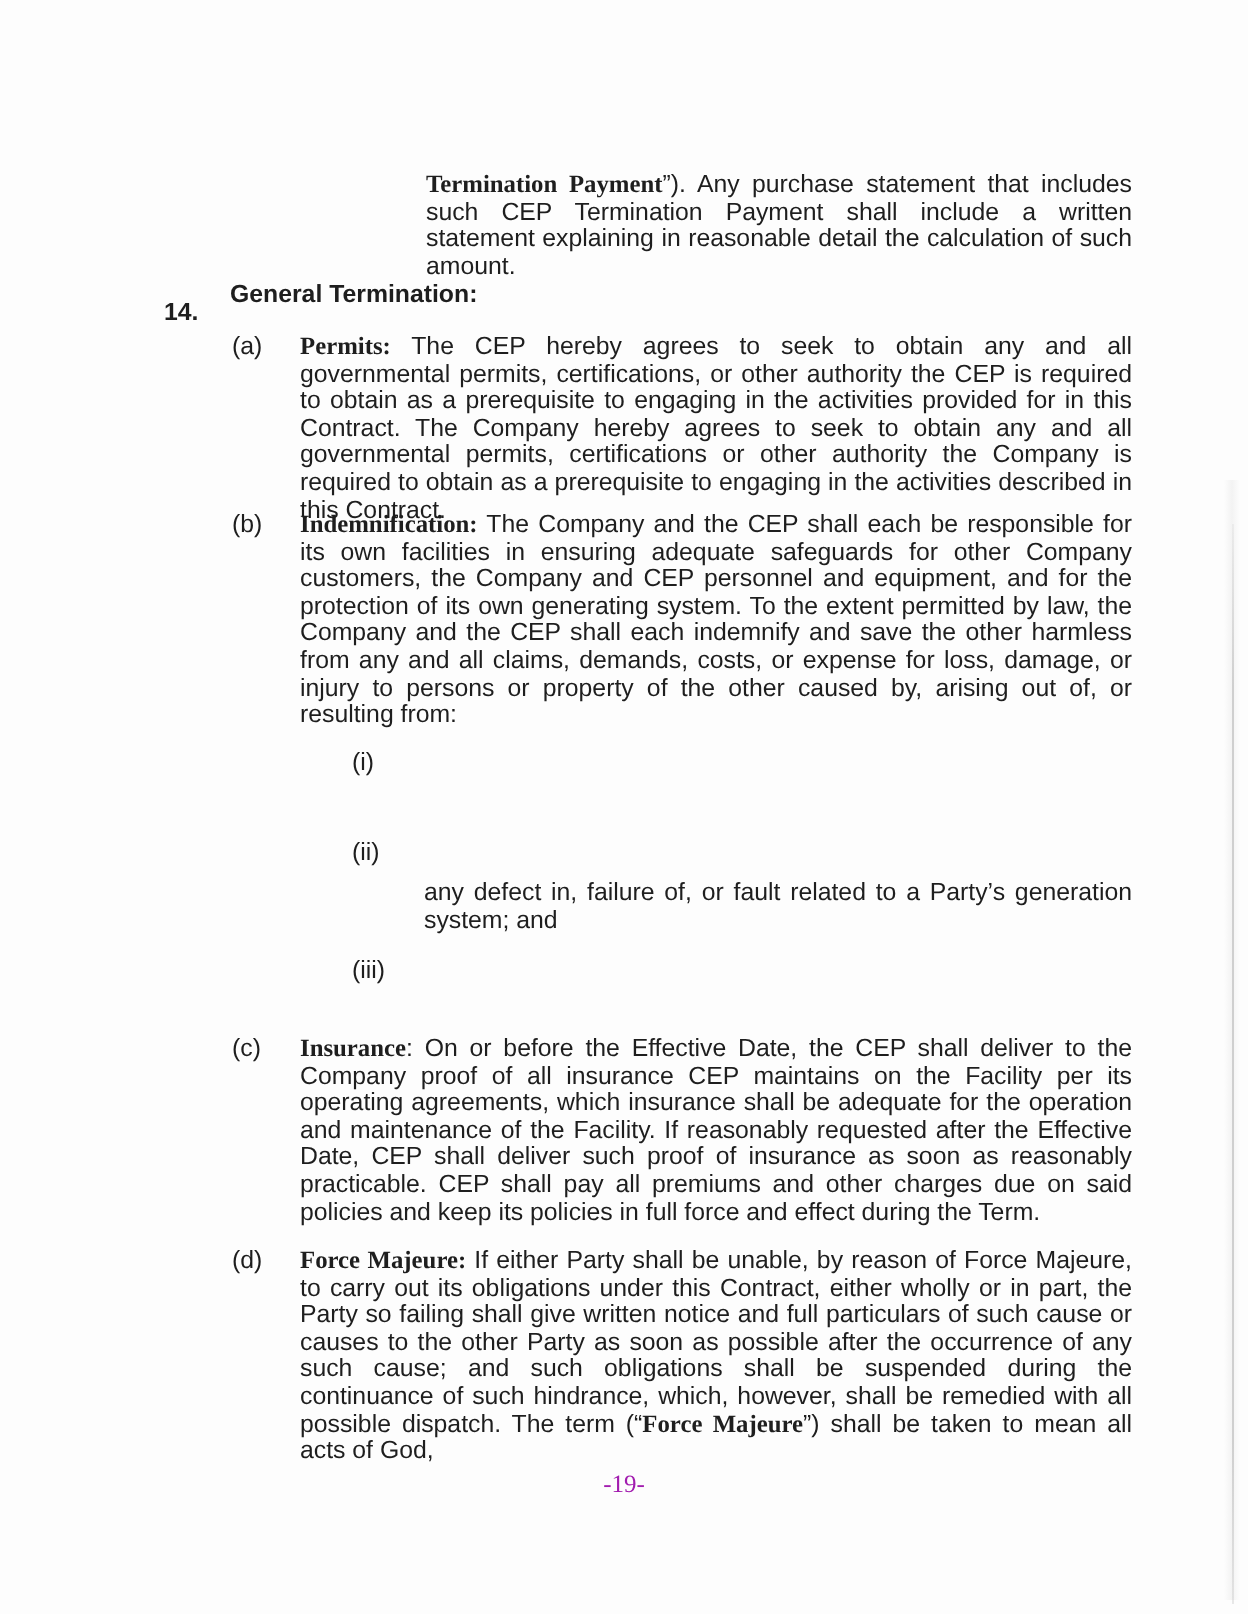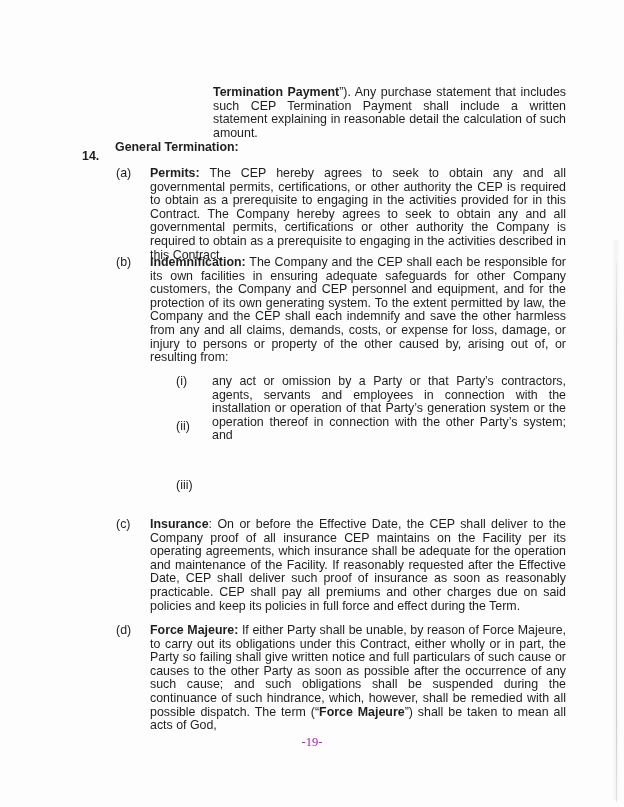--- a/index.html
+++ b/index.html
@@ -14,21 +14,21 @@
     .scan-edge {
       position: absolute; left: 616px; top: 262px; width: 1px; height: 540px;
       background: linear-gradient(to bottom, rgba(200,200,200,0.2), #cfcfcf 15%, #cfcfcf 85%, rgba(200,200,200,0.4));
     }
     .scan-edge-faint {
       position: absolute; left: 612px; top: 240px; width: 8px; height: 560px;
       background: linear-gradient(to right, rgba(240,240,240,0), rgba(236,236,236,0.6), rgba(240,240,240,0));
     }
     p { margin: 0; text-align: justify; }
     .abs { position: absolute; }
-    b { font-weight: bold; }
+    b { font-weight: bold; font-family: Liberation Serif, serif; }
 
     .cont { left: 213px; top: 86px; width: 353px; }
 
     .sec-num { left: 82px; top: 150px; font-weight: bold; }
     .sec-title { left: 115px; top: 141px; font-weight: bold; }
 
     .lbl { position: absolute; left: 116px; }
     .body { position: absolute; left: 150px; width: 416px; }
 
     .sublbl { position: absolute; left: 176px; }
@@ -51,23 +51,23 @@
   <div class="abs sec-num">14.</div>
   <div class="abs sec-title">General Termination:</div>
 
   <div class="lbl" style="top:167px;">(a)</div>
   <p class="body" style="top:167px;"><b>Permits:</b><span> The CEP hereby agrees to seek to obtain any and all governmental permits, certifications, or other authority the CEP is required to obtain as a prerequisite to engaging in the activities provided for in this Contract. The Company hereby agrees to seek to obtain any and all governmental permits, certifications or other authority the Company is required to obtain as a prerequisite to engaging in the activities described in this Contract.</span></p>
 
   <div class="lbl" style="top:256px;">(b)</div>
   <p class="body" style="top:256px;"><b>Indemnification:</b><span> The Company and the CEP shall each be responsible for its own facilities in ensuring adequate safeguards for other Company customers, the Company and CEP personnel and equipment, and for the protection of its own generating system. To the extent permitted by law, the Company and the CEP shall each indemnify and save the other harmless from any and all claims, demands, costs, or expense for loss, damage, or injury to persons or property of the other caused by, arising out of, or resulting from:</span></p>
 
   <div class="sublbl" style="top:375px;">(i)</div>
-  <p class="subbody" style="top:375px;">any act or omission by a Party or that Party’s contractors, agents, servants and employees in connection with the installation or operation of that Party’s generation system or the operation thereof in connection with the other Party’s system; and</p>
 
   <div class="sublbl" style="top:420px;">(ii)</div>
+  <p class="subbody" style="top:440px;">any defect in, failure of, or fault related to a Party’s generation system; and</p>
 
   <div class="sublbl" style="top:479px;">(iii)</div>
 
   <div class="lbl" style="top:518px;">(c)</div>
   <p class="body" style="top:518px;"><b>Insurance</b><span>: On or before the Effective Date, the CEP shall deliver to the Company proof of all insurance CEP maintains on the Facility per its operating agreements, which insurance shall be adequate for the operation and maintenance of the Facility.  If reasonably requested after the Effective Date, CEP shall deliver such proof of insurance as soon as reasonably practicable.  CEP shall pay all premiums and other charges due on said policies and keep its policies in full force and effect during the Term.</span></p>
 
   <div class="lbl" style="top:624px;">(d)</div>
   <p class="body" style="top:624px;"><b>Force Majeure:</b><span> If either Party shall be unable, by reason of Force Majeure, to carry out its obligations under this Contract, either wholly or in part, the Party so failing shall give written notice and full particulars of such cause or causes to the other Party as soon as possible after the occurrence of any such cause; and such obligations shall be suspended during the continuance of such hindrance, which, however, shall be remedied with all possible dispatch. The term (“</span><b>Force Majeure</b><span>”) shall be taken to mean all acts of God,</span></p>
 
   <div class="pagenum">-19-</div>

